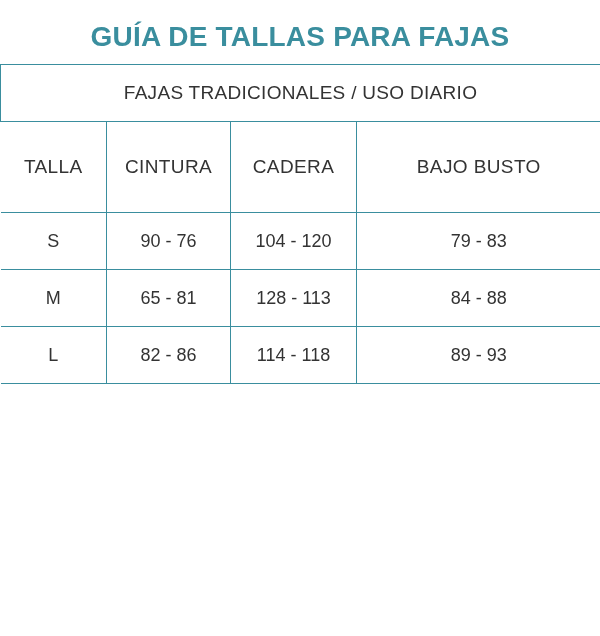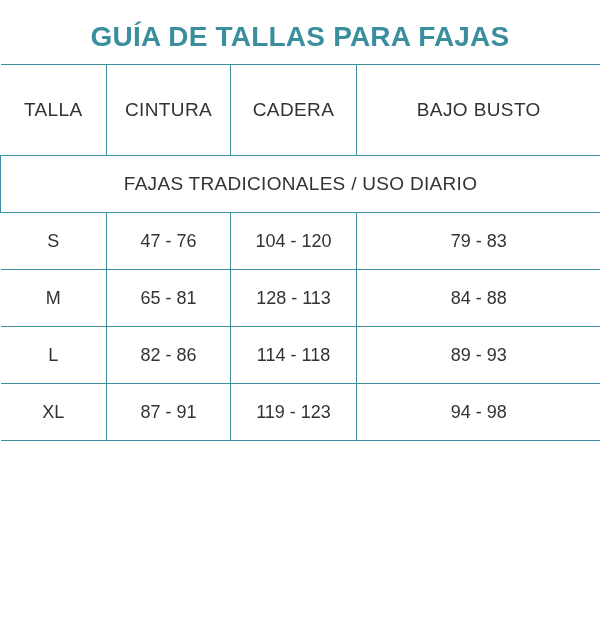--- a/index.html
+++ b/index.html
@@ -83,48 +83,42 @@
 
   <table class="size-table">
     <colgroup>
       <col class="col-talla">
       <col class="col-cintura">
       <col class="col-cadera">
       <col class="col-busto">
     </colgroup>
     <tbody>
       <tr>
+        <td class="caption-cell" colspan="4">FAJAS TRADICIONALES / USO DIARIO</td>
+      </tr>
+      <tr>
         <th class="header-cell no-side-left">TALLA</th>
         <th class="header-cell">CINTURA</th>
         <th class="header-cell">CADERA</th>
         <th class="header-cell no-side-right">BAJO BUSTO</th>
       </tr>
       <tr>
-        <td class="caption-cell" colspan="4">FAJAS TRADICIONALES / USO DIARIO</td>
-      </tr>
-      <tr>
         <td class="body-cell no-side-left">S</td>
-        <td class="body-cell">47 - 76</td>
+        <td class="body-cell">90 - 76</td>
         <td class="body-cell">104 - 120</td>
         <td class="body-cell no-side-right">79 - 83</td>
       </tr>
       <tr>
         <td class="body-cell no-side-left">M</td>
         <td class="body-cell">65 - 81</td>
         <td class="body-cell">128 - 113</td>
         <td class="body-cell no-side-right">84 - 88</td>
       </tr>
       <tr>
         <td class="body-cell no-side-left">L</td>
         <td class="body-cell">82 - 86</td>
         <td class="body-cell">114 - 118</td>
         <td class="body-cell no-side-right">89 - 93</td>
       </tr>
-      <tr>
-        <td class="body-cell no-side-left">XL</td>
-        <td class="body-cell">87 - 91</td>
-        <td class="body-cell">119 - 123</td>
-        <td class="body-cell no-side-right">94 - 98</td>
-      </tr>
     </tbody>
   </table>
 
 </div>
 
 </body></html>

